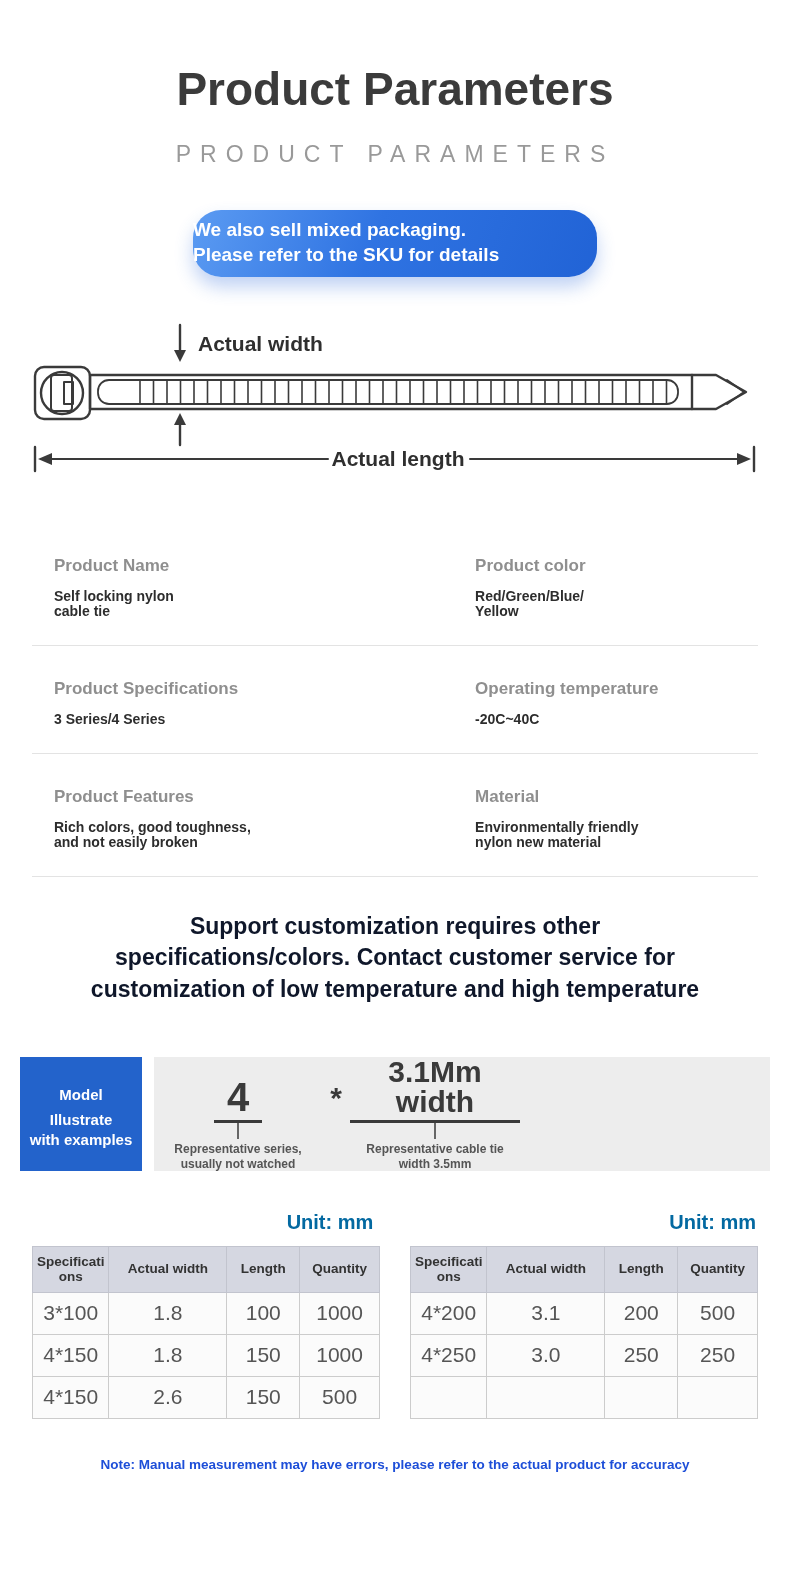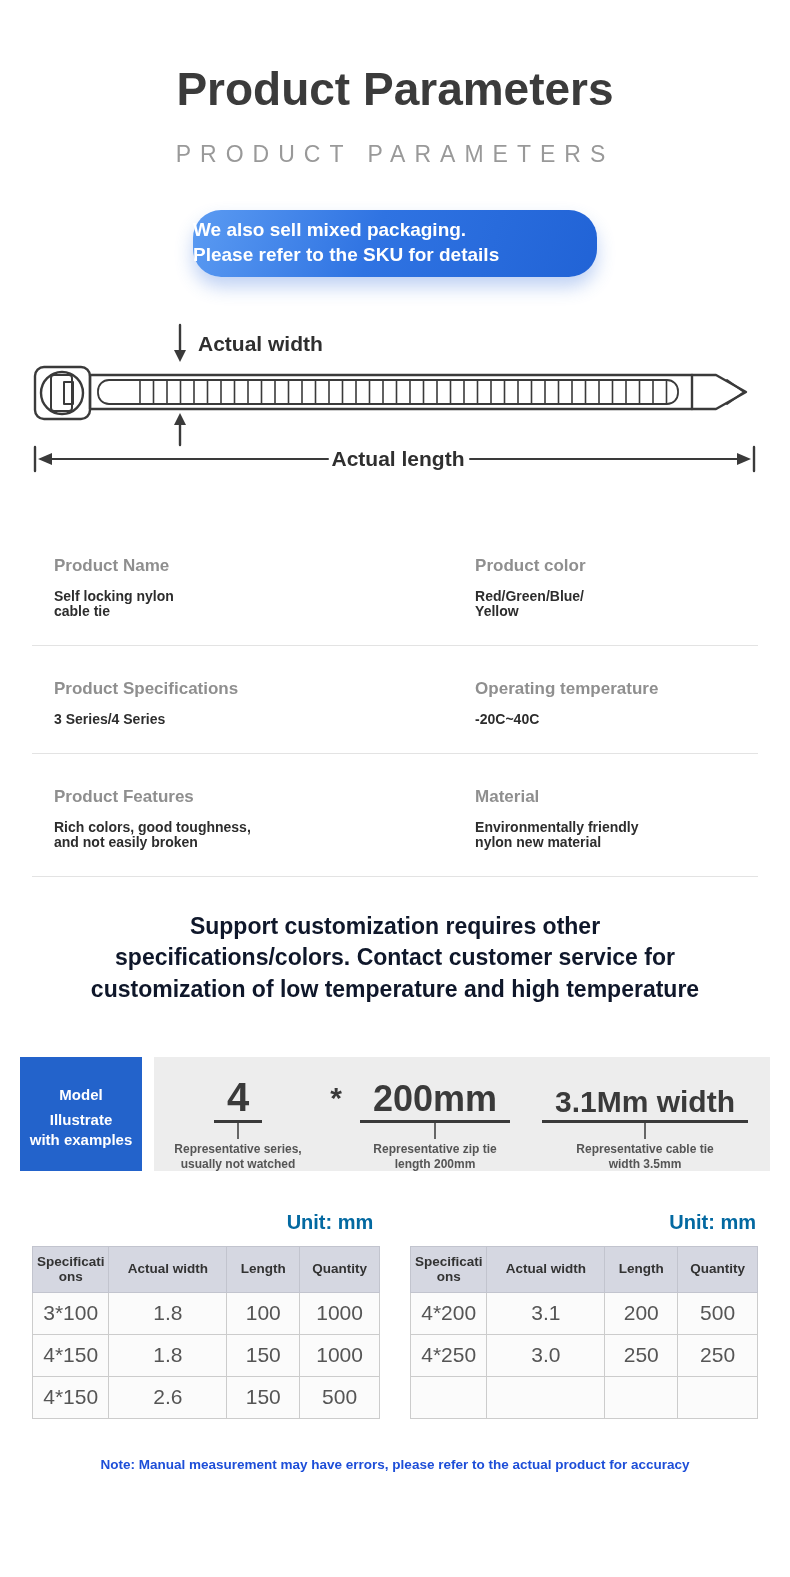--- a/index.html
+++ b/index.html
@@ -360,28 +360,20 @@
         <div class="model-value-wrap">
           <span class="model-value v-series">4</span>
         </div>
         <div class="model-tick"></div>
         <div class="model-note">Representative series,
 usually not watched</div>
       </div>
       <div class="model-sep">*</div>
       <div class="model-item">
         <div class="model-value-wrap">
-          <span class="model-value v-length">200mm</span>
-        </div>
-        <div class="model-tick"></div>
-        <div class="model-note">Representative zip tie
-length 200mm</div>
-      </div>
-      <div class="model-item">
-        <div class="model-value-wrap">
           <span class="model-value v-width">3.1Mm width</span>
         </div>
         <div class="model-tick"></div>
         <div class="model-note">Representative cable tie
 width 3.5mm</div>
       </div>
     </div>
   </div>
 
   <div class="units-row">

